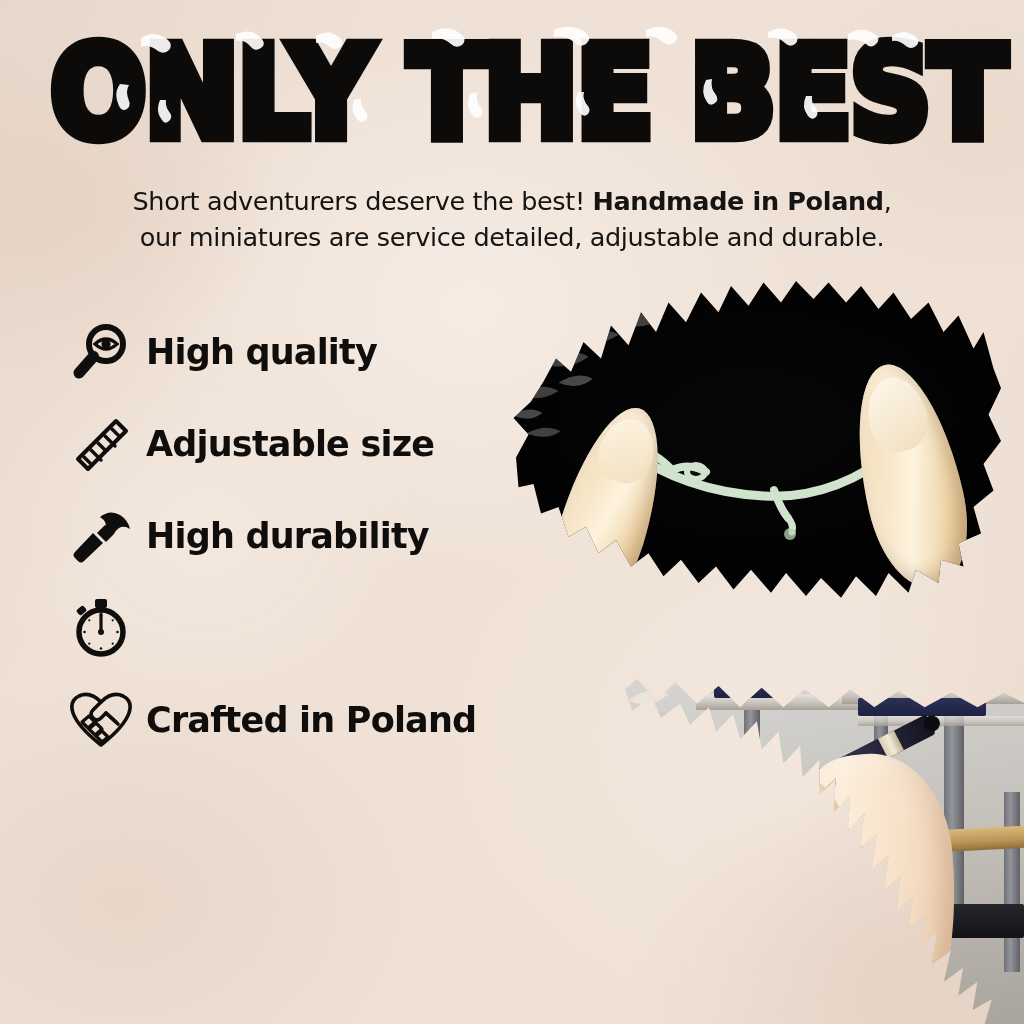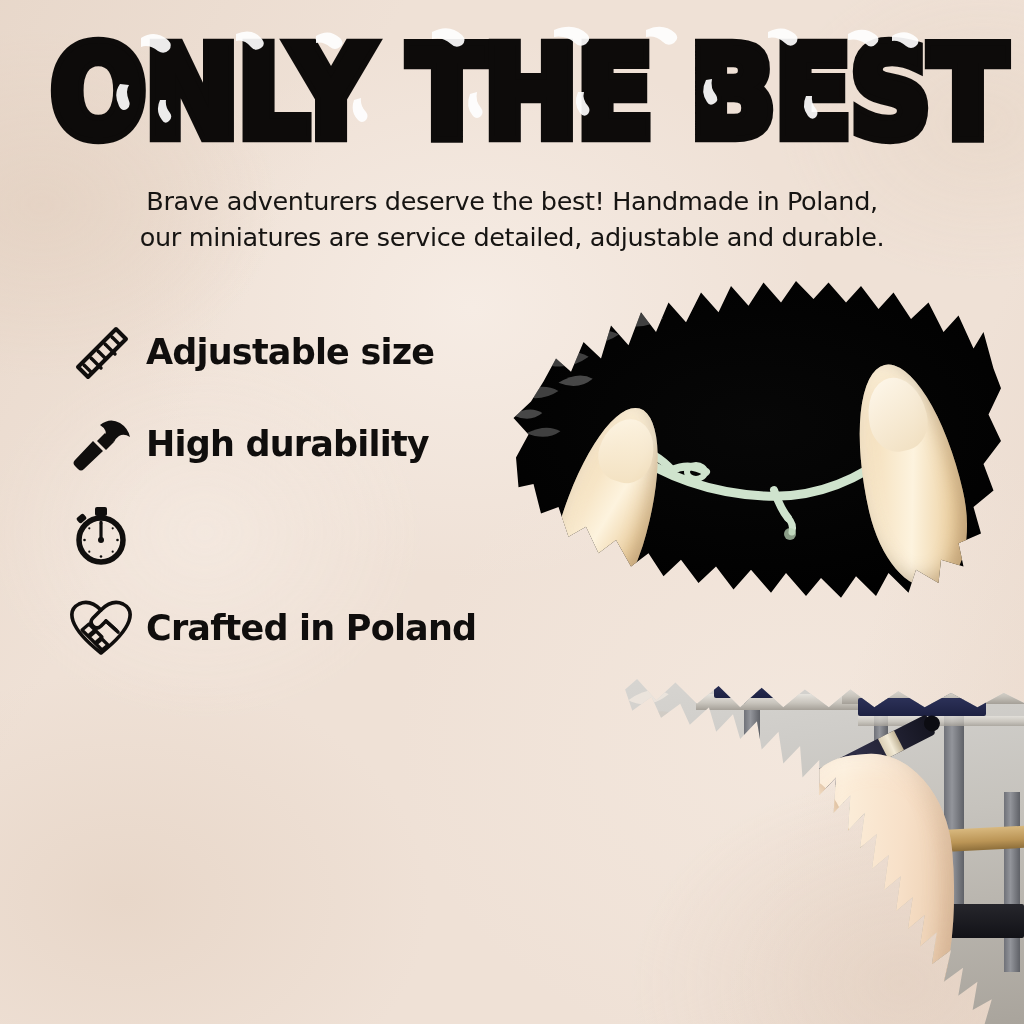--- a/index.html
+++ b/index.html
@@ -89,21 +89,21 @@
     top: 183px;
     width: 860px;
     text-align: center;
     font-family: "DejaVu Sans", sans-serif;
     font-size: 25.5px;
     line-height: 1.42;
     color: #161412;
     letter-spacing: -0.35px;
   }
   .subtitle b {
-    font-weight: 400;
+    font-weight: 700;
   }
 
   
   .features {
     position: absolute;
     left: 62px;
     top: 306px;
     width: 700px;
   }
   .feature {
@@ -307,21 +307,21 @@
       <path d="M768 32 q15 -8 27 2 q5 5 0 10 q-5 4 -10 -1 q-8 -7 -17 -5 z"></path>
       <path d="M848 34 q15 -9 28 1 q5 4 0 9 q-5 5 -10 0 q-8 -6 -18 -4 z"></path>
       <path d="M806 96 q-5 11 2 20 q4 5 8 1 q3 -4 0 -8 q-5 -6 -4 -13 z"></path>
       <path d="M892 36 q13 -8 24 1 q5 4 0 9 q-5 4 -10 0 q-7 -6 -14 -5 z"></path>
       <path d="M160 100 q-5 11 2 20 q3 5 7 1 q4 -4 1 -8 q-5 -6 -4 -13 z"></path>
       <path d="M578 92 q-5 12 2 21 q4 5 8 1 q3 -4 0 -8 q-6 -7 -4 -14 z"></path>
     </g>
   </svg>
 
   <div class="subtitle">
-    <span>Brave adventurers deserve the best! </span><b>Handmade in Poland</b><span>,</span><br>
+    <span>Short adventurers deserve the best! </span><b>Handmade in Poland</b><span>,</span><br>
     <span>our miniatures are service detailed, adjustable and durable.</span>
   </div>
 
   <div class="photo photo-top">
     <svg width="0" height="0" style="position:absolute" aria-hidden="true">
       <defs>
         <clipPath id="tornTop" clipPathUnits="objectBoundingBox">
           <path d="M0.075,0.32 L0.10,0.25 L0.13,0.29 L0.155,0.20 L0.19,0.25 L0.21,0.15 L0.245,0.21 L0.27,0.11 L0.30,0.17 L0.325,0.08 L0.36,0.14 L0.39,0.05 L0.425,0.11 L0.45,0.03 L0.485,0.09 L0.515,0.02 L0.55,0.08 L0.58,0.015 L0.615,0.07 L0.645,0.02 L0.68,0.08 L0.71,0.03 L0.745,0.10 L0.775,0.05 L0.81,0.13 L0.845,0.08 L0.875,0.17 L0.905,0.12 L0.935,0.22 L0.955,0.17 L0.975,0.28 L0.99,0.34 L0.965,0.42 L0.99,0.50 L0.955,0.57 L0.975,0.65 L0.935,0.70 L0.95,0.78 L0.905,0.81 L0.915,0.88 L0.87,0.86 L0.865,0.93 L0.82,0.89 L0.805,0.96 L0.765,0.90 L0.74,0.97 L0.70,0.91 L0.67,0.975 L0.63,0.915 L0.60,0.97 L0.56,0.90 L0.53,0.96 L0.49,0.89 L0.455,0.95 L0.42,0.88 L0.385,0.93 L0.35,0.86 L0.315,0.91 L0.285,0.84 L0.25,0.88 L0.22,0.80 L0.185,0.84 L0.16,0.76 L0.125,0.79 L0.105,0.70 L0.07,0.72 L0.055,0.63 L0.025,0.64 L0.02,0.55 L0.045,0.48 L0.015,0.43 L0.05,0.38 Z"></path>
         </clipPath>
       </defs>
@@ -454,20 +454,35 @@
         <g fill="#cfc7bd" opacity=".5">
           <path d="M22 78 q16 -10 28 -2 q-12 10 -28 2 z"></path>
           <path d="M48 48 q18 -12 30 -4 q-12 12 -30 4 z"></path>
         </g>
       </svg>
     </div>
   </div>
 
   <div class="features">
 
+    <div class="feature">
+      <span class="ico">
+        <svg width="62" height="62" viewBox="0 0 62 62">
+          <g fill="none" stroke="#100e0d" stroke-linecap="round">
+            <circle cx="36" cy="23" r="17" stroke-width="6"></circle>
+            <path d="M23.5 35.5 L9 52" stroke-width="11"></path>
+          </g>
+          <g fill="none" stroke="#100e0d" stroke-width="3.2">
+            <path d="M25 23 q11 -10 22 0 q-11 10 -22 0 z"></path>
+          </g>
+          <circle cx="36" cy="23" r="4.6" fill="#100e0d"></circle>
+        </svg>
+      </span>
+      <span class="lbl">High quality</span>
+    </div>
 
     <div class="feature">
       <span class="ico">
         <svg width="62" height="62" viewBox="0 0 62 62">
           <g fill="none" stroke="#100e0d" stroke-width="4" stroke-linejoin="round">
             <path d="M8 46 L46 8 L56 18 L18 56 Z"></path>
           </g>
           <g stroke="#100e0d" stroke-width="3.4" stroke-linecap="round">
             <path d="M14 44 L21 51"></path>
             <path d="M21 37 L31 47"></path>

